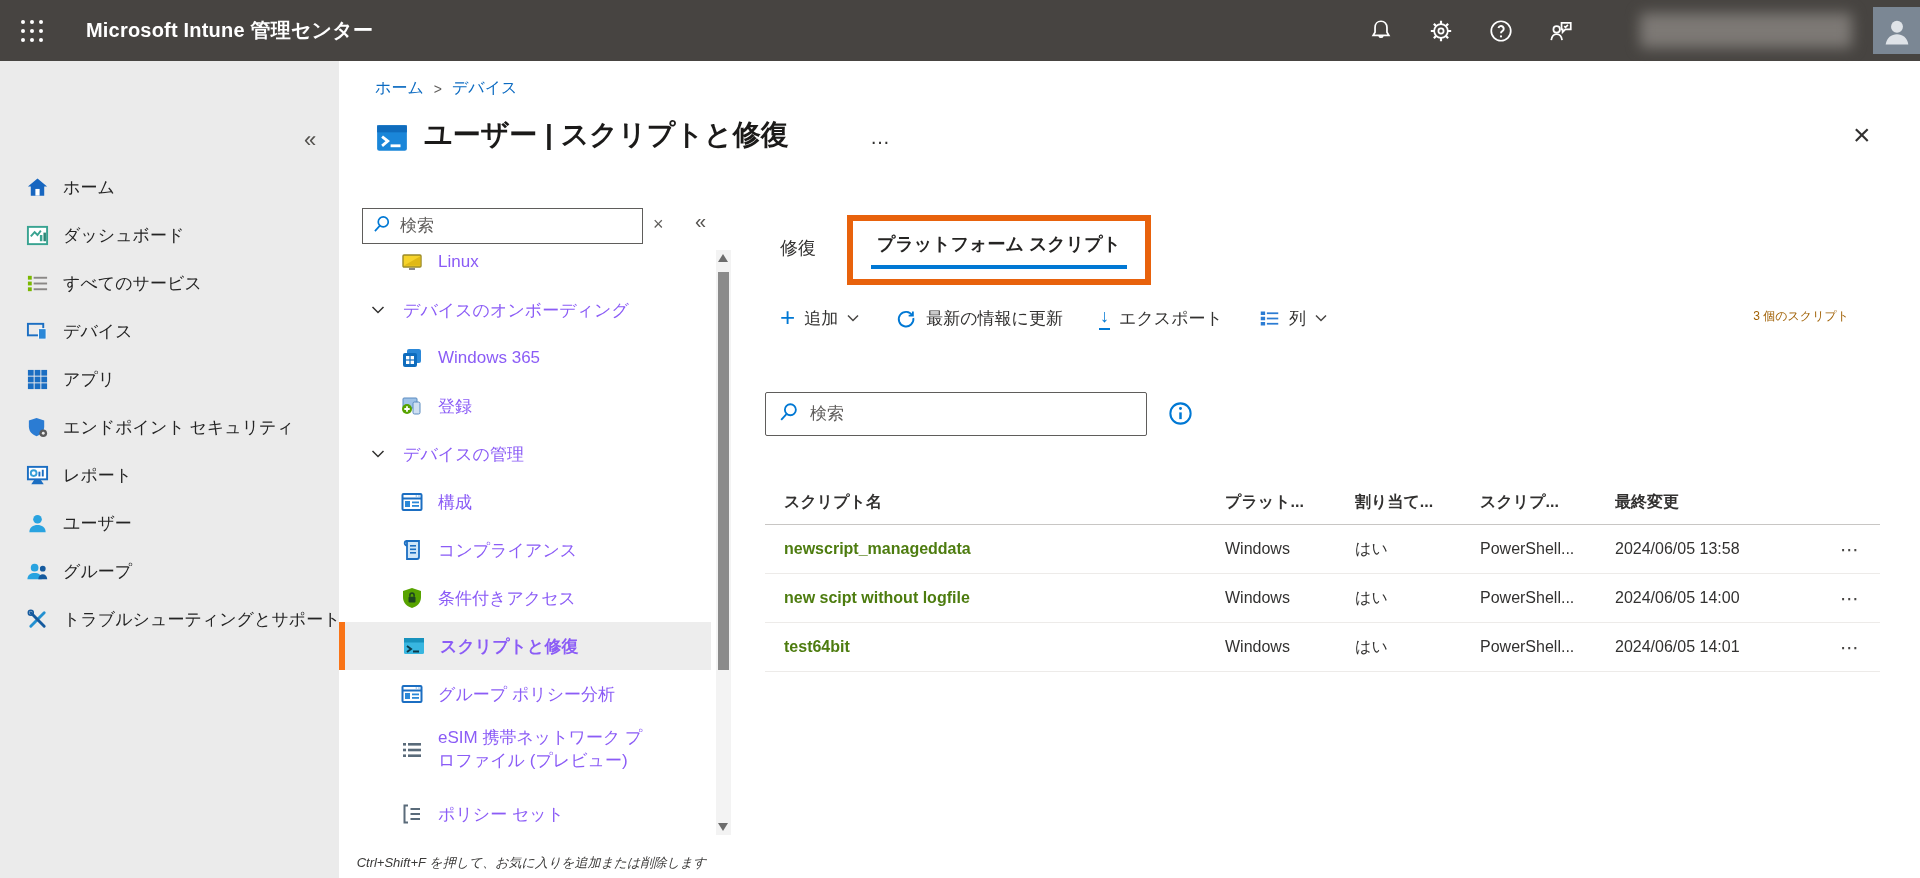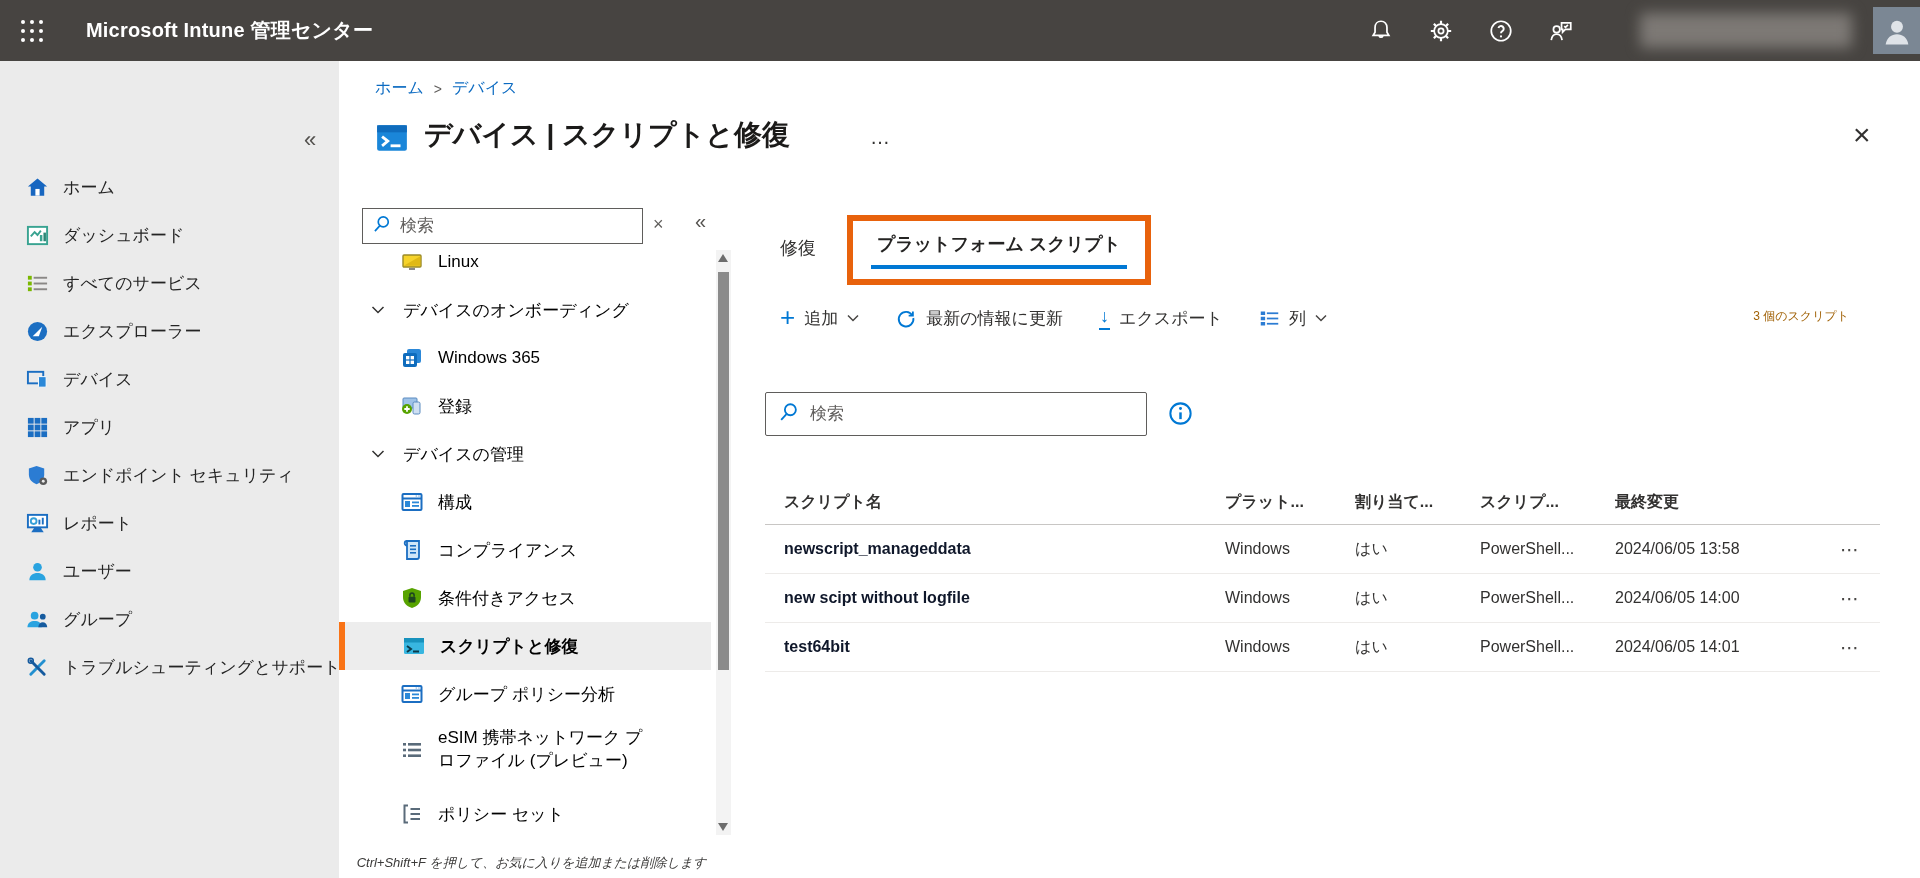--- a/index.html
+++ b/index.html
@@ -44,21 +44,21 @@
   
   .treepanel { position:absolute; left:339px; top:190px; width:397px; bottom:0; background:#fff; }
   .tree-search { position:absolute; left:23px; top:18px; width:281px; height:36px; border:1px solid #5f5d5b;
                  display:flex; align-items:center; padding-left:9px; gap:8px; background:#fff; }
   .tree-search input { border:none; outline:none; font-size:17px; width:210px; color:#323130;
                        font-family:inherit; background:transparent; }
   .tree-search input::placeholder, .main-search input::placeholder { color:#605e5c; opacity:1; }
   .tree-clear { position:absolute; left:314px; top:24px; font-size:18px; color:#605e5c; cursor:pointer; }
   .tree-collapse { position:absolute; left:356px; top:20px; font-size:20px; color:#53514e; cursor:pointer; }
   .t-item { position:absolute; left:0; width:372px; height:48px; display:flex; align-items:center;
-            cursor:pointer; font-size:17px; color:#000000; }
+            cursor:pointer; font-size:17px; color:#8b5cf6; }
   .t-chevron { margin-left:31px; width:16px; height:16px; }
   .t-group .t-label { margin-left:17px; }
   .t-icon { margin-left:61px; width:24px; height:24px; flex:none; }
   .t-icon svg { width:100%; height:100%; display:block; }
   .t-child .t-label { margin-left:14px; }
   .t-item.selected { background:#ededed; border-left:6px solid #f97316; }
   .t-item.selected .t-icon { margin-left:57px; }
   .t-item.selected .t-label { font-weight:bold; }
   .t-wrap { height:64px; }
   .t-wrap .t-label { width:212px; line-height:1.35; white-space:normal; }
@@ -97,21 +97,21 @@
                  background:#ececec; display:flex; align-items:center; gap:9px; font-size:16px; color:#323130; cursor:pointer; white-space:nowrap; }
 
   .scripts-table { position:absolute; left:30px; right:40px; top:290px; }
   .tr { display:flex; align-items:center; }
   .thead { height:45px; border-bottom:1px solid #c8c6c4; font-weight:700; font-size:16px; color:#323130; }
   .trow { height:49px; border-bottom:1px solid #edebe9; font-size:16px; color:#323130; }
   .c-name { width:460px; padding-left:19px; overflow:hidden; white-space:nowrap; }
   .c-plat { width:130px; } .c-asgn { width:125px; } .c-type { width:135px; } .c-mod { width:205px; }
   .c-menu { width:60px; text-align:center; }
   .thead > div { cursor:pointer; }
-  .row-link { color:#0f172a; font-weight:600; cursor:pointer; }
+  .row-link { color:#4d7c0f; font-weight:600; cursor:pointer; }
   .row-menu { font-size:19px; color:#484644; cursor:pointer; letter-spacing:1px; }
   .nowrap { white-space:nowrap; }
 </style>
 </head>
 <body>
 
 <div class="topbar">
   <div class="waffle">
     <i></i>
       <i></i>
@@ -202,29 +202,20 @@
             <g fill="#8a8886">
               <rect x="8" y="5" width="14" height="2"></rect>
               <rect x="8" y="11" width="14" height="2"></rect>
               <rect x="8" y="17" width="14" height="2"></rect>
             </g>
           </svg>
       </span>
       <span>すべてのサービス</span>
     </div>
 
-    <div class="nav-item">
-      <span class="nicon">
-        <svg viewBox="0 0 24 24">
-            <circle cx="12" cy="12" r="10" fill="#1b6ec2"></circle>
-            <path d="M7 17L17 7l-3.6 10z" fill="#fff"></path>
-          </svg>
-      </span>
-      <span>エクスプローラー</span>
-    </div>
 
     <div class="nav-item">
       <span class="nicon">
         <svg viewBox="0 0 24 24">
             <rect x="2" y="4" width="16" height="12" fill="none" stroke="#1b6ec2" stroke-width="2"></rect>
             <rect x="13" y="9" width="8" height="11" rx="1" fill="#2b88d8" stroke="#fff"></rect>
           </svg>
       </span>
       <span>デバイス</span>
     </div>
@@ -317,21 +308,21 @@
 </div>
 
 <span class="title-icon">
   <svg viewBox="0 0 24 24">
       <rect x="1.5" y="3" width="21" height="18" rx="1.5" fill="#1a86d9"></rect>
       <rect x="1.5" y="3" width="21" height="5" fill="#0f6cbd"></rect>
       <polyline points="5,11 9,14.2 5,17.5" stroke="#fff" stroke-width="2" fill="none"></polyline>
       <rect x="11" y="16.5" width="7" height="2" fill="#fff"></rect>
     </svg>
 </span>
-<div class="page-title">デバイス | スクリプトと修復</div>
+<div class="page-title">ユーザー | スクリプトと修復</div>
 <span class="title-ellipsis">…</span>
 <span class="blade-close">×</span>
 
 <div class="treepanel">
   <div class="tree-search">
     <span>
       <svg width="20" height="20" viewBox="0 0 24 24" fill="none" stroke="#0078d4" stroke-width="2">
           <circle cx="13.5" cy="9.5" r="6"></circle>
           <path d="M9.2 14.2L3.5 20.5"></path>
         </svg>

